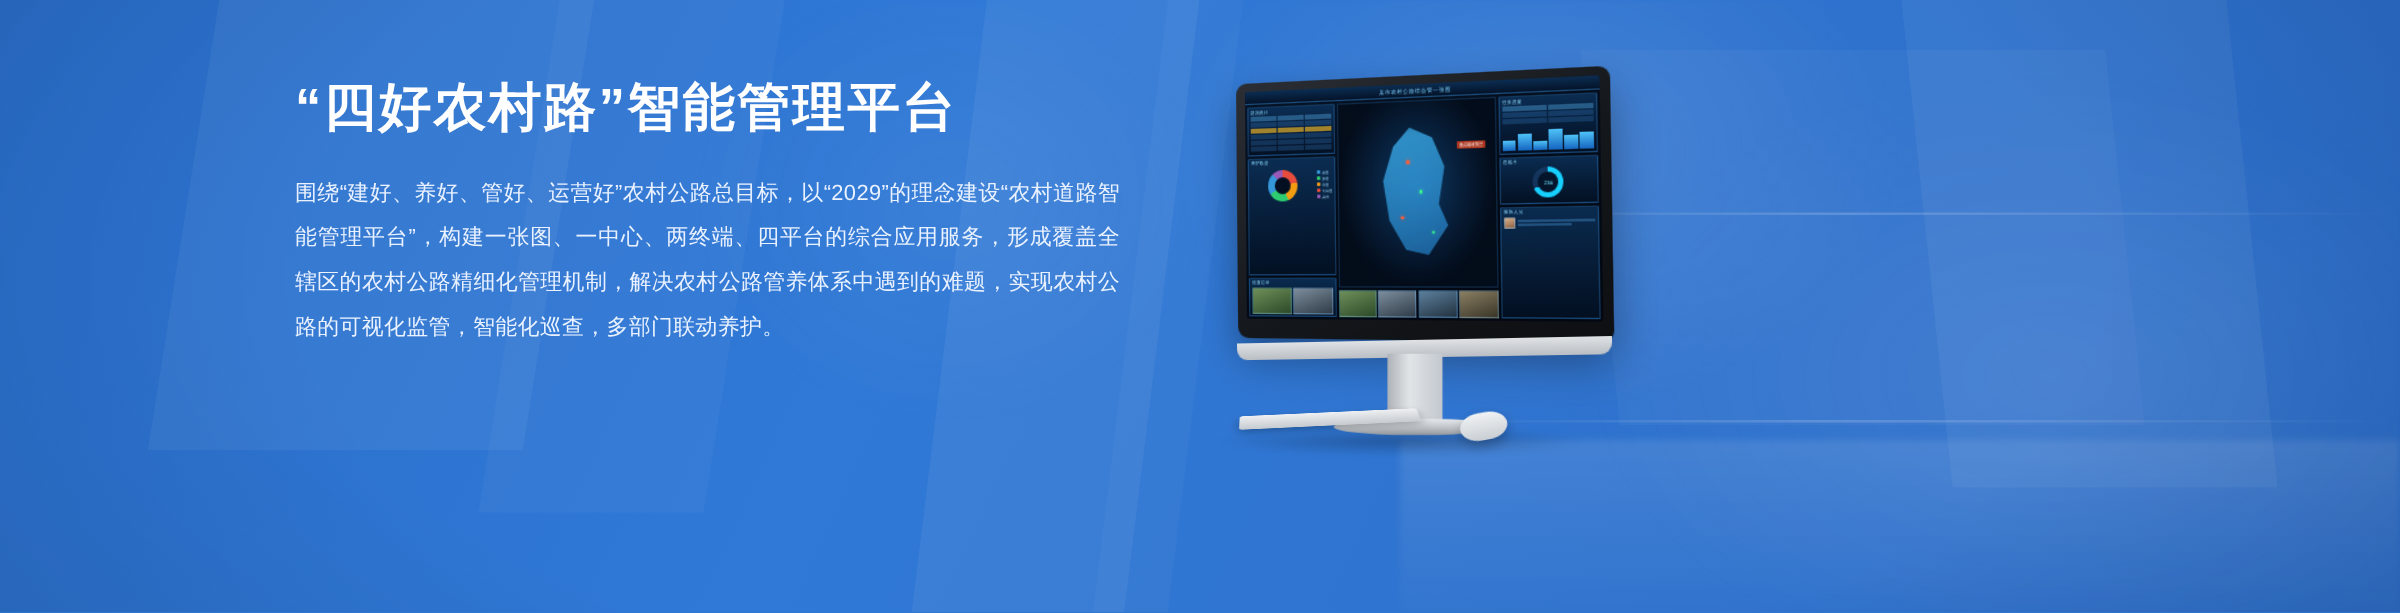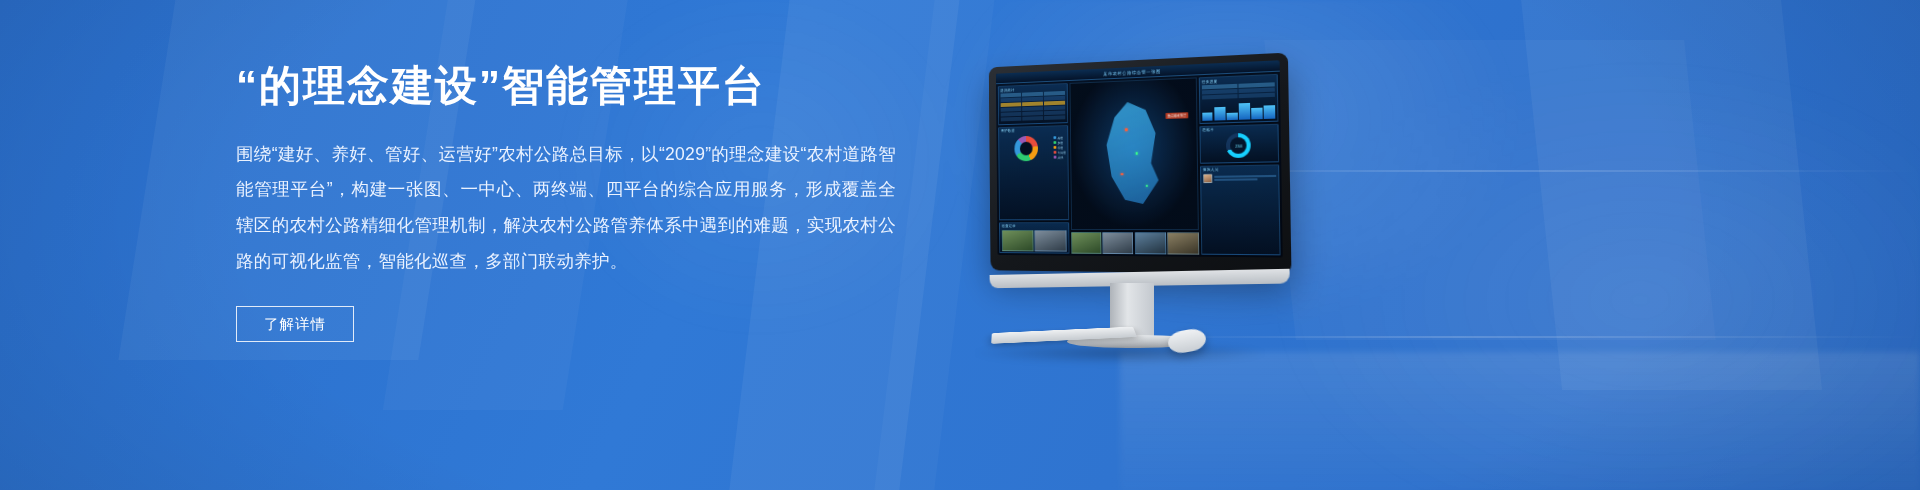--- a/index.html
+++ b/index.html
@@ -208,23 +208,22 @@
   <div class="bg-panel p3"></div>
   <div class="bg-panel p4"></div>
   <div class="bg-panel p5"></div>
   <div class="bg-panel p6"></div>
   <div class="bg-desk"></div>
   <div class="bg-streak"></div>
   <div class="bg-streak s2"></div>
   <div class="bg-vign"></div>
 
   <div class="content">
-    <h1 class="hero-title">“的理念建设”智能管理平台</h1>
+    <h1 class="hero-title">“四好农村路”智能管理平台</h1>
     <p class="hero-desc">围绕“建好、养好、管好、运营好”农村公路总目标，以“2029”的理念建设“农村道路智能管理平台”，构建一张图、一中心、两终端、四平台的综合应用服务，形成覆盖全辖区的农村公路精细化管理机制，解决农村公路管养体系中遇到的难题，实现农村公路的可视化监管，智能化巡查，多部门联动养护。</p>
-    <button class="hero-btn">了解详情</button>
   </div>
 
   <div class="computer">
 
     <div class="monitor-body">
       <div class="screen">
 
         <div class="scr-title">某市农村公路综合管一张图</div>
 
         <div class="scr-body">

